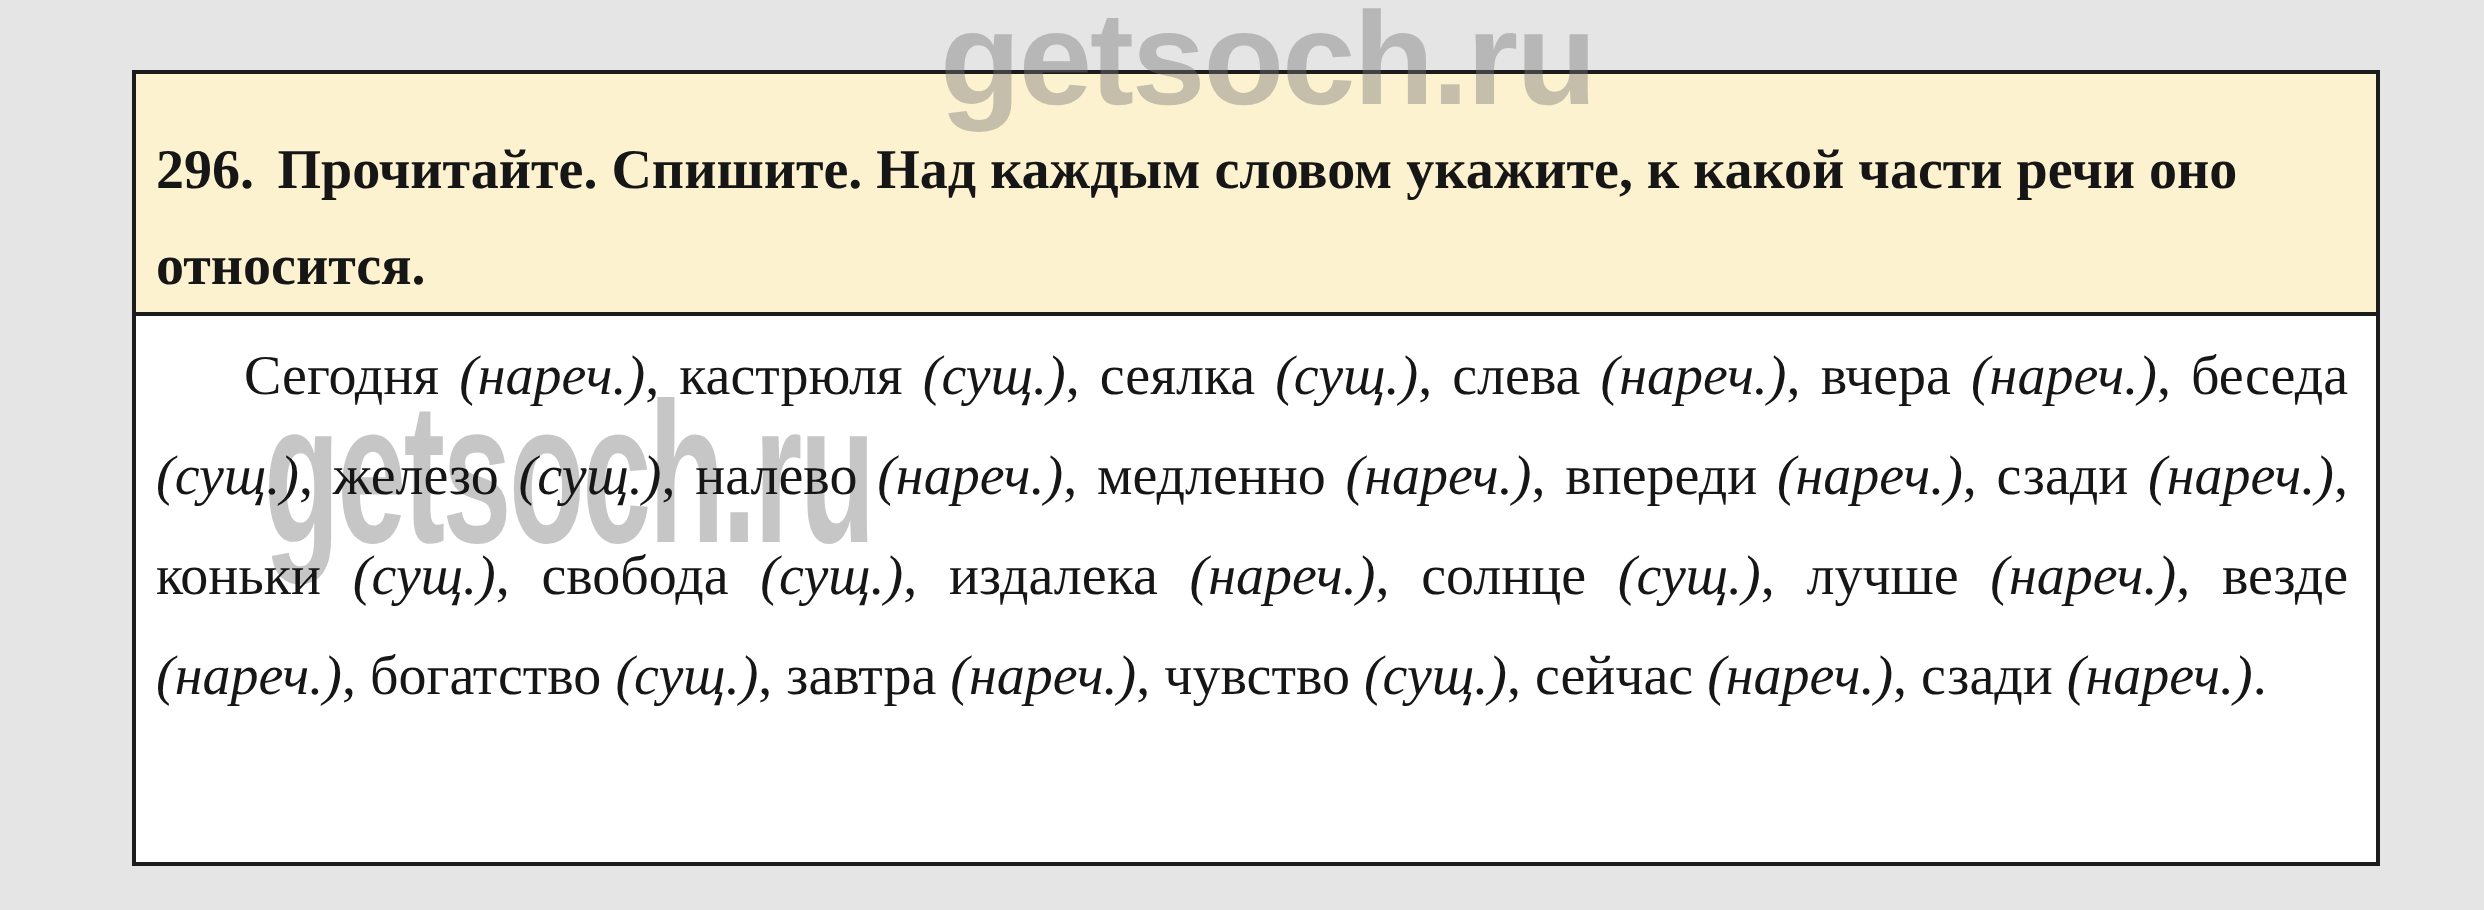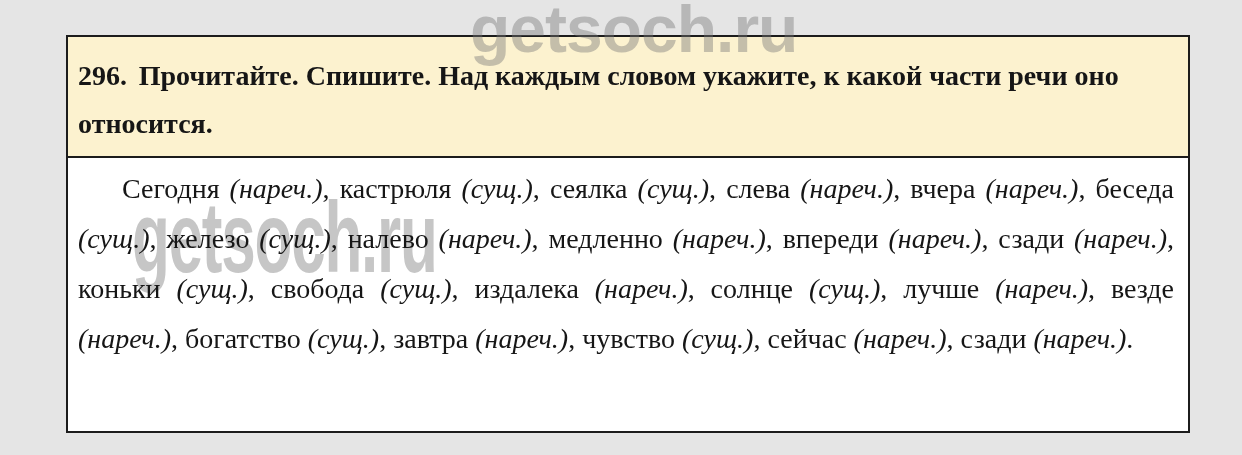--- a/index.html
+++ b/index.html
@@ -49,21 +49,21 @@
     width: 1124px;
     height: 123px;
     box-sizing: border-box;
     background: var(--task-bg, #fcf2cf);
     border: 2px solid var(--border-color, #1c1c1c);
   }
   .task-text {
     position: relative;
     z-index: 2;
     margin: 0;
-    padding: 15px 12px 0 10px;
+    padding: 25px 12px 0 10px;
     font-size: 28px;
     font-weight: bold;
     line-height: 48px;
     color: var(--text-color, #161616);
     text-align: left;
   }
   .task-number {
     margin-right: 0.42em;
   }
   

